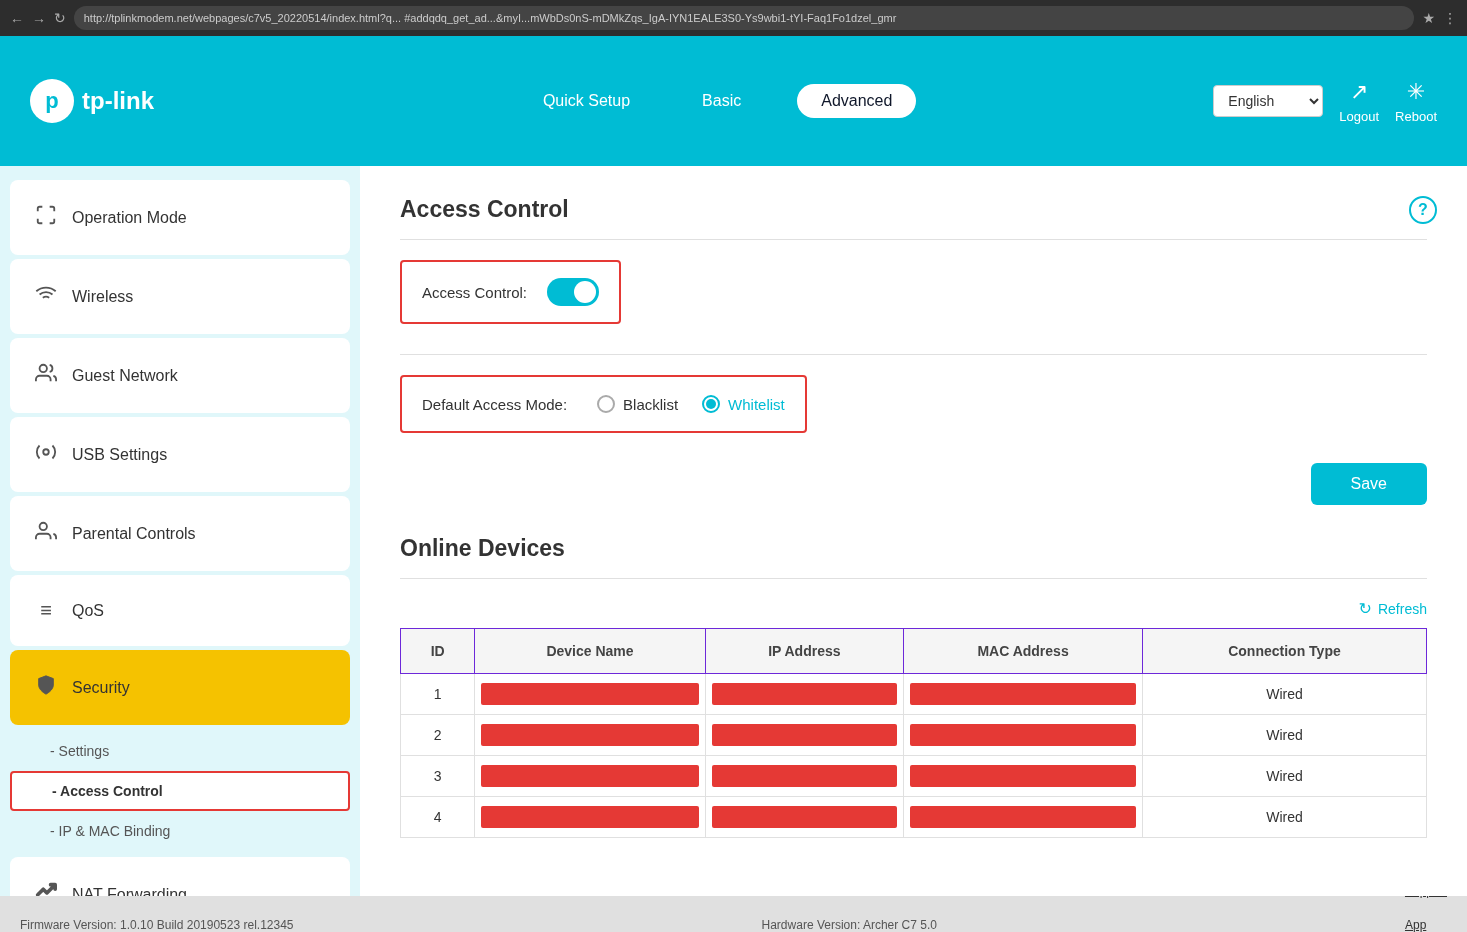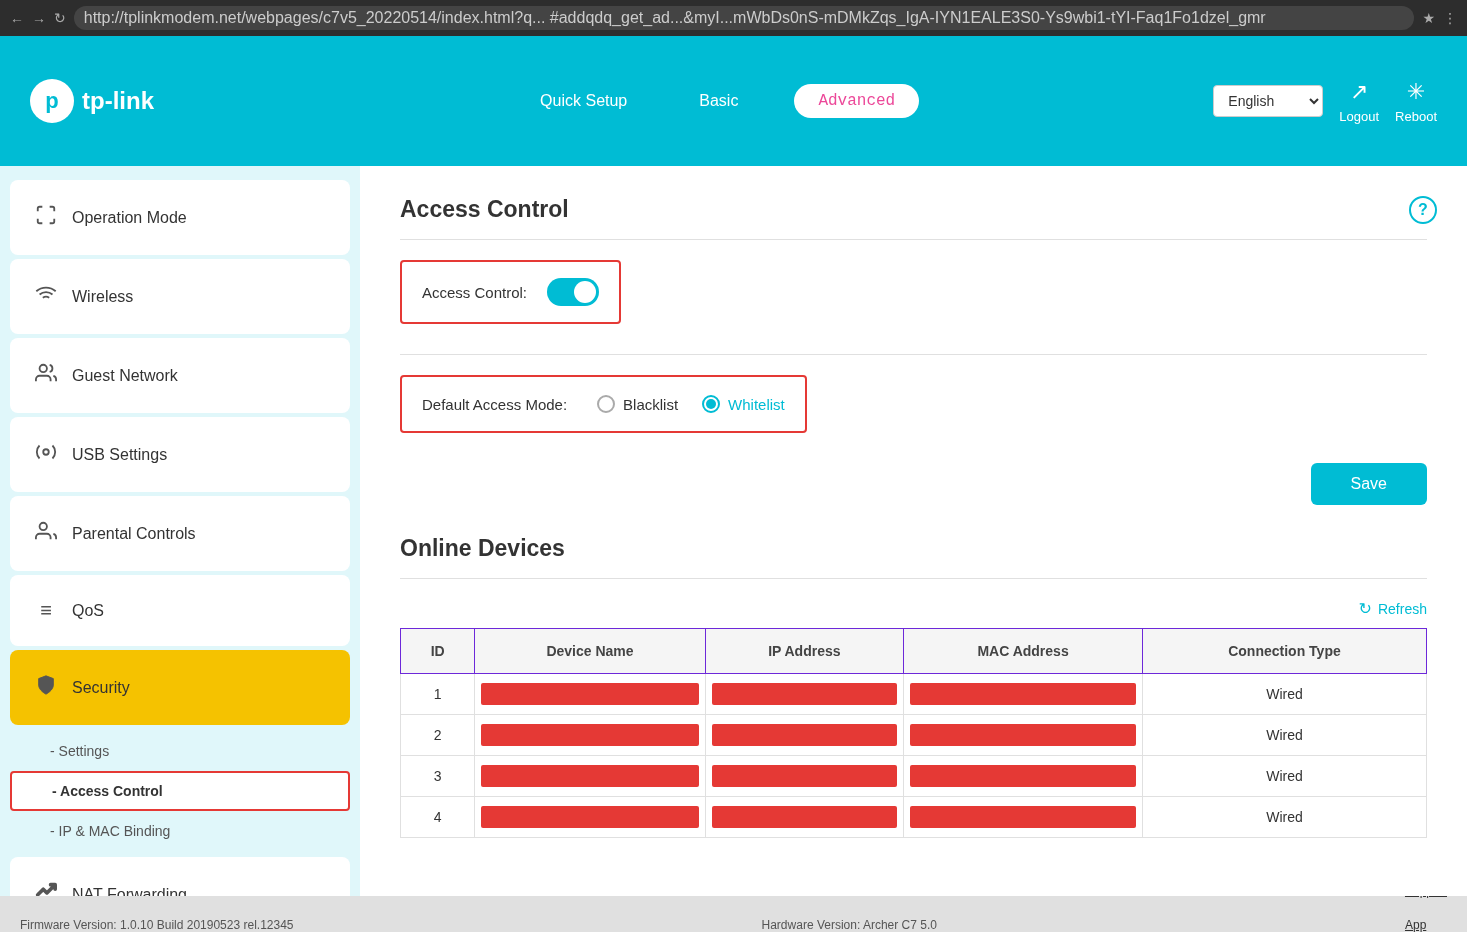--- a/index.html
+++ b/index.html
@@ -13,21 +13,21 @@
       align-items: center;
       padding: 0 10px;
       gap: 8px;
     }
     .browser-bar-url {
       flex: 1;
       background: #444;
       height: 24px;
       border-radius: 12px;
       color: #ccc;
-      font-size: 16px;
+      font-size: 11px;
       padding: 0 10px;
       display: flex;
       align-items: center;
       overflow: hidden;
       white-space: nowrap;
     }
     .browser-bar-icon {
       color: #aaa;
       font-size: 14px;
       cursor: pointer;
@@ -79,24 +79,23 @@
     .nav-tab {
       color: white;
       font-size: 16px;
       cursor: pointer;
       padding: 8px 16px;
       border-radius: 4px;
       text-decoration: none;
     }
     .nav-tab.active {
       background: white;
-      color: #ec4899;
+      color: #0f172a;
       border-radius: 20px;
       padding: 8px 24px;
-      font-family: Liberation Mono, monospace;
     }
     .header-right {
       display: flex;
       align-items: center;
       gap: 16px;
     }
     .lang-select {
       background: white;
       border: 1px solid #ccc;
       border-radius: 4px;

